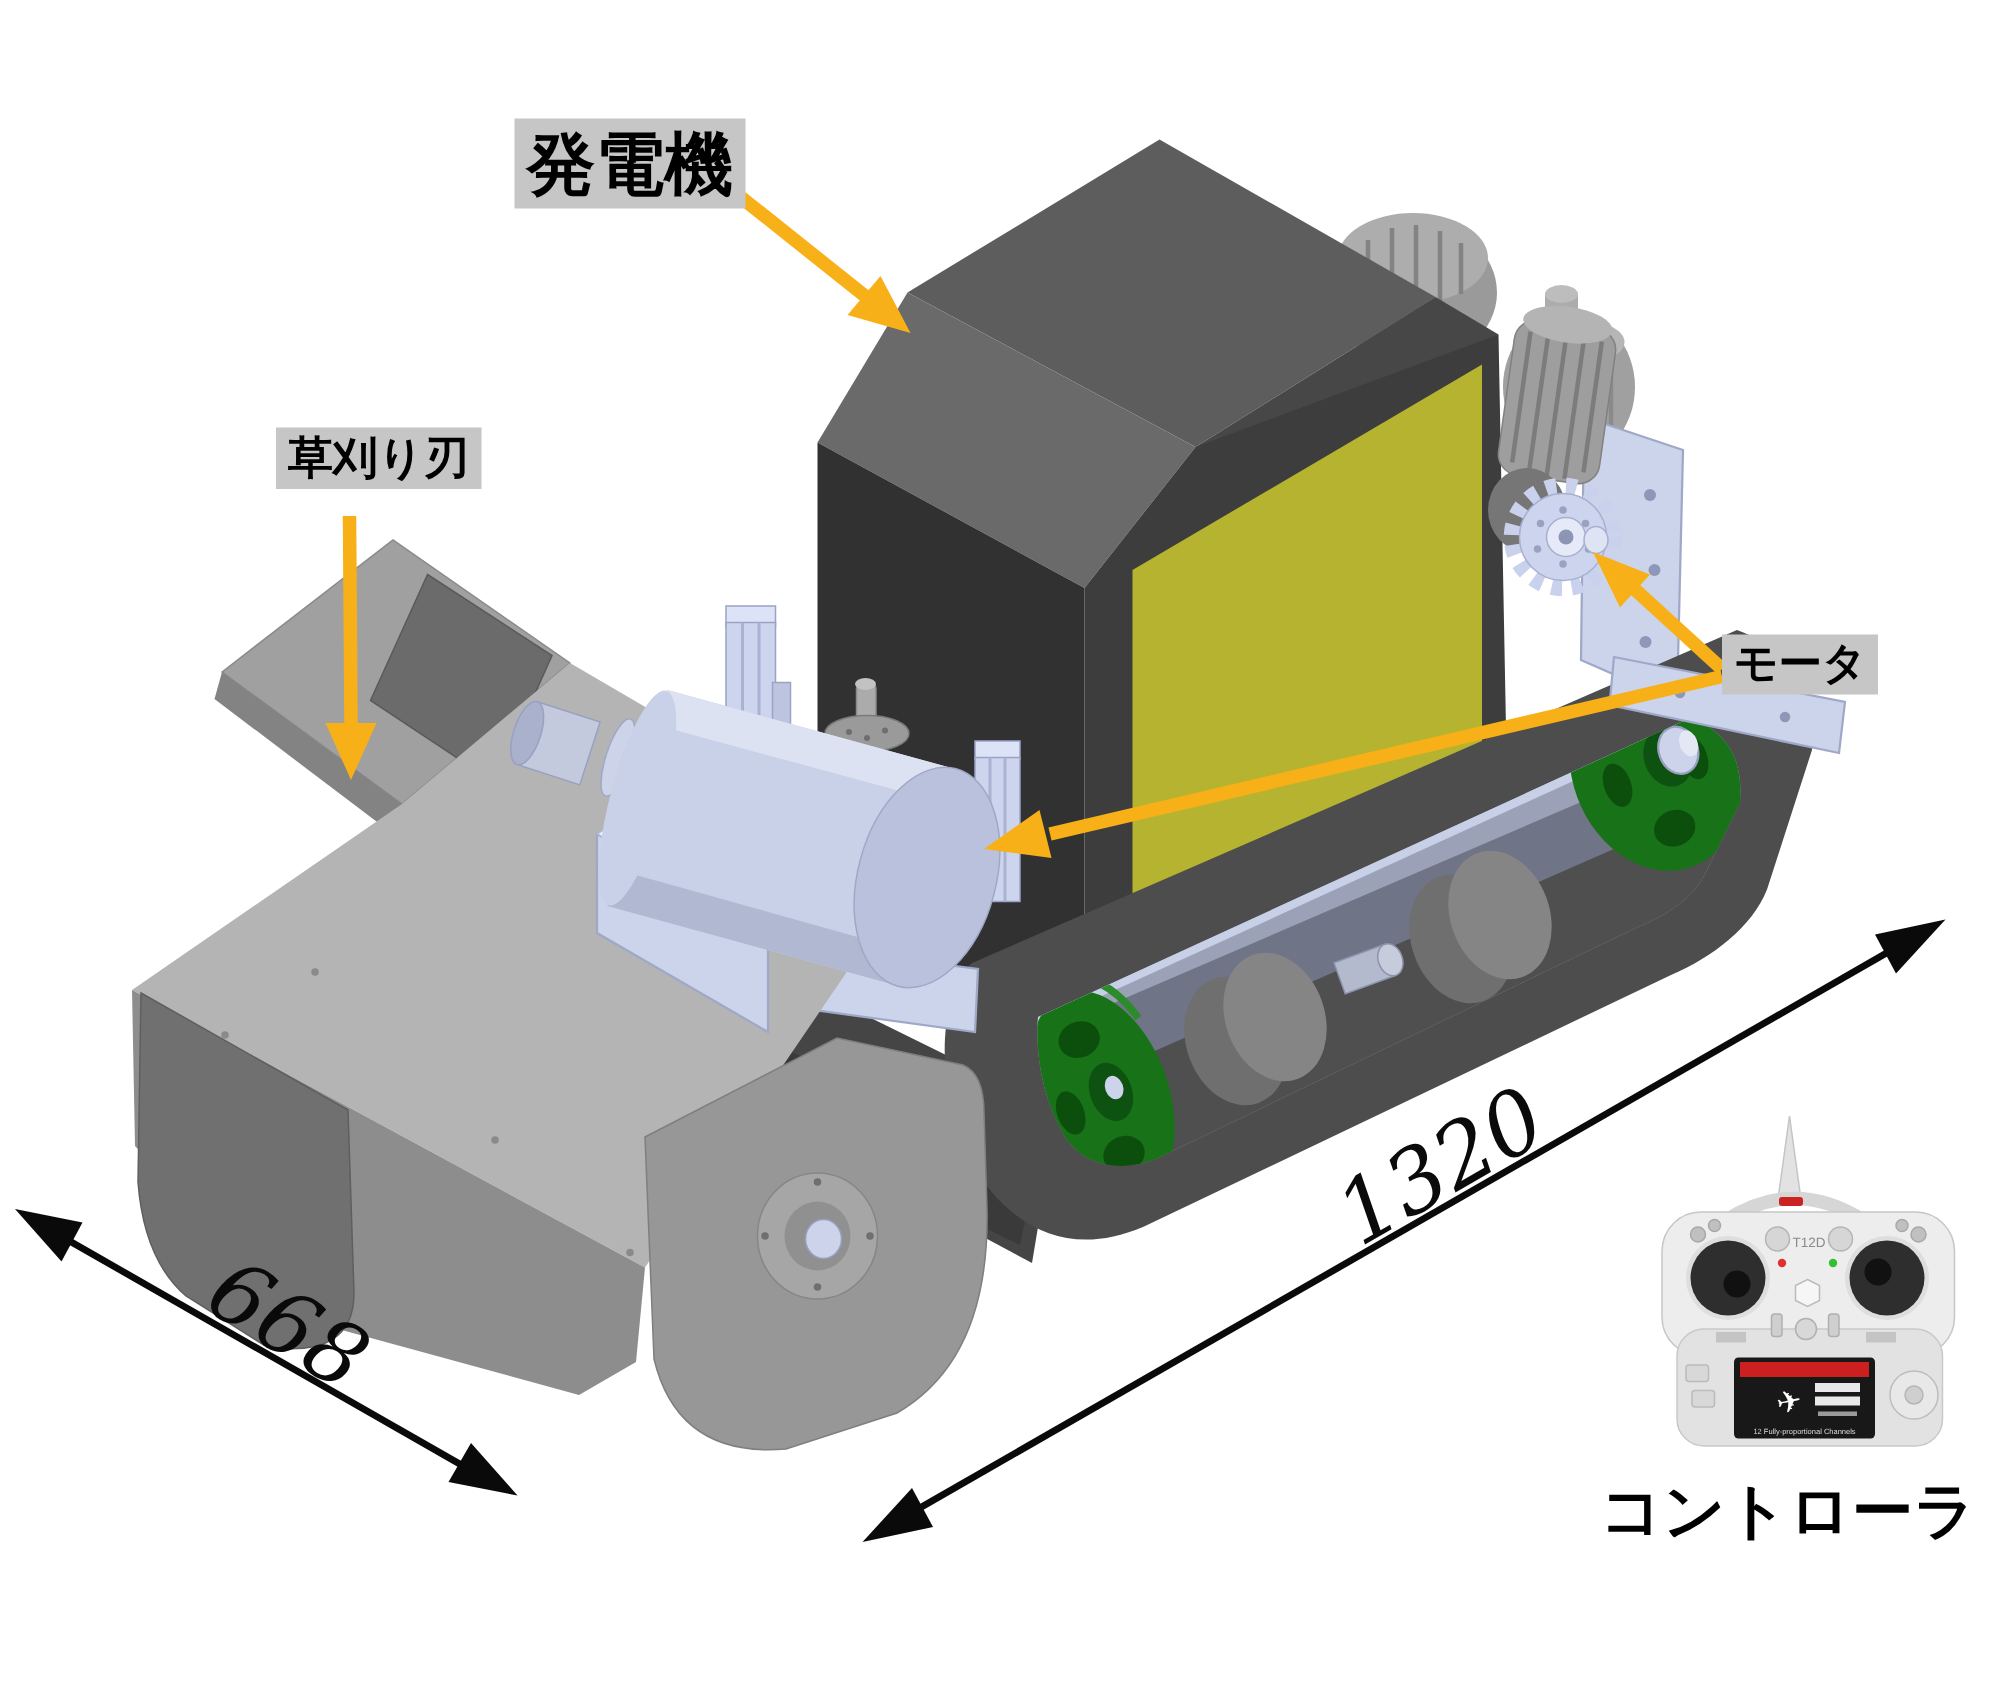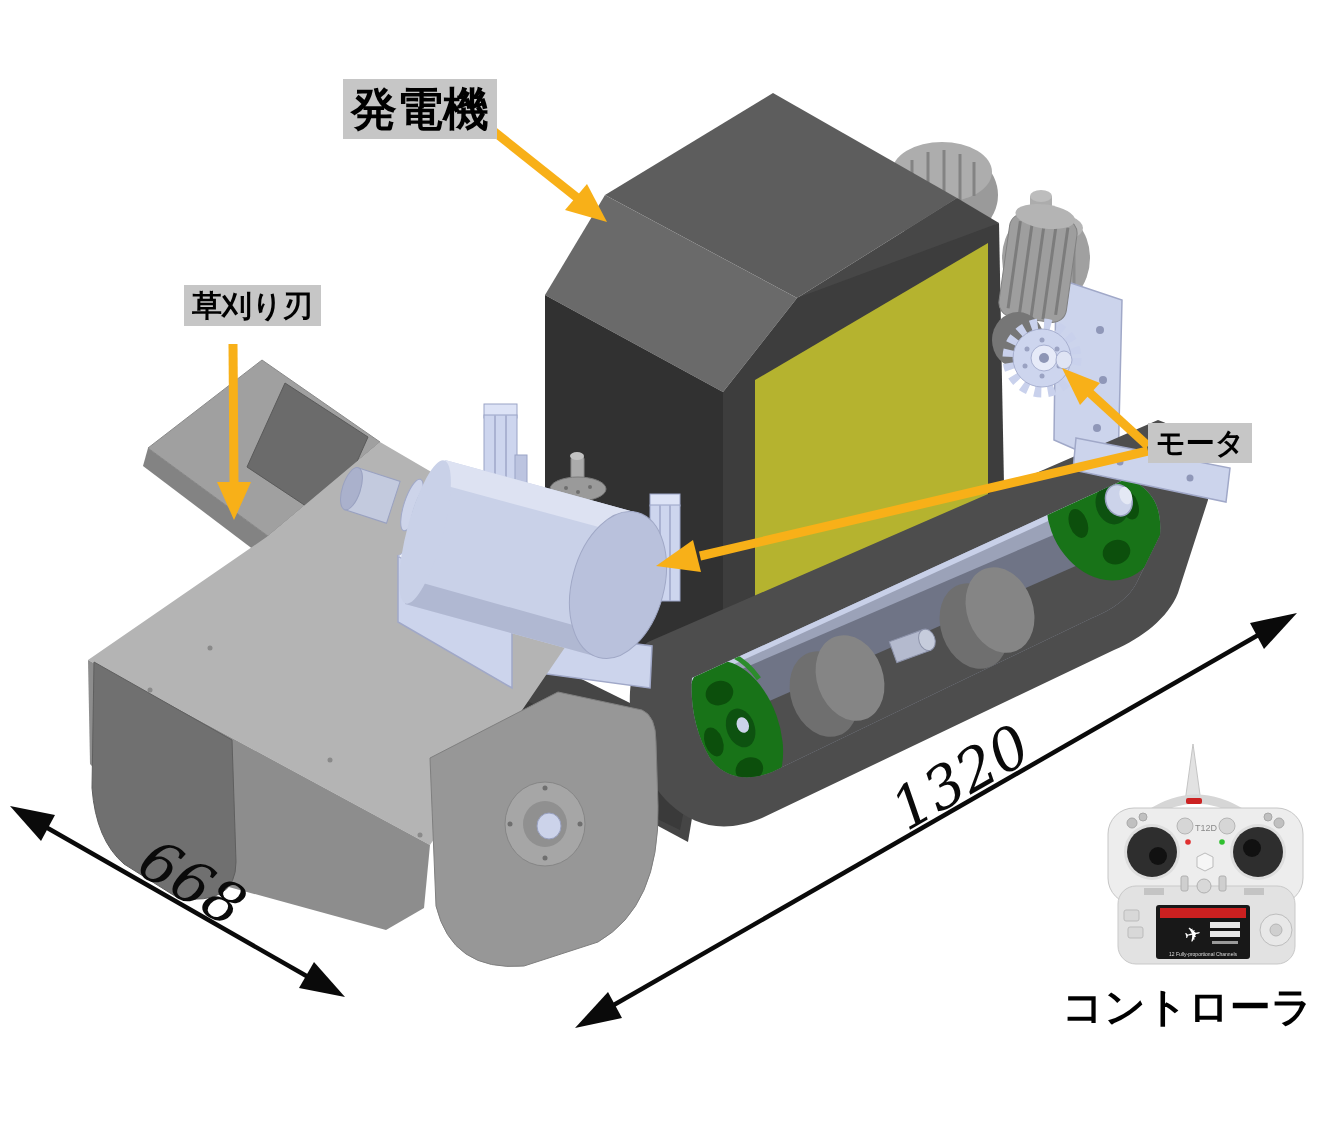--- a/index.html
+++ b/index.html
@@ -5,21 +5,21 @@
   html,body{margin:0;padding:0;background:#fff;}
   #stage{position:relative;width:1333px;height:1132px;background:var(--c-background,#fff);
          font-family:"Liberation Sans", sans-serif;overflow:hidden;}
   #scene{position:absolute;left:0;top:0;}
   .callout{position:absolute;background:var(--c-callout-bg,#c6c6c6);color:var(--c-callout-text,#000);
            font-weight:700;line-height:1.18;padding:3px 8px;white-space:nowrap;
            font-family:"Liberation Sans","DejaVu Sans",sans-serif;}
   #label-generator{left:311px;top:79px;font-size:46px;margin-left:32px;}
   #label-blade{left:136px;top:285px;font-size:30px;margin-left:48px;}
   #label-motor{left:1148px;top:423px;font-size:29px;}
-  #caption-controller{position:absolute;left:1062px;top:980px;width:260px;text-align:left;
+  #caption-controller{position:absolute;left:1062px;top:980px;width:260px;text-align:center;
            font-size:41px;font-weight:700;color:#000;background:transparent;
            font-family:"Liberation Sans","DejaVu Sans",sans-serif;}
   .dim-text{font-family:"DejaVu Serif","Liberation Serif",serif;font-style:italic;
             font-size:58px;fill:var(--c-dimension-black,#0a0a0a);}
   .orange{fill:var(--c-arrow-orange,#F8B018);}
   .orange-line{stroke:var(--c-arrow-orange,#F8B018);stroke-width:9;fill:none;}
   .dim-line{stroke:var(--c-dimension-black,#0a0a0a);stroke-width:4.5;fill:none;}
   .dim-head{fill:var(--c-dimension-black,#0a0a0a);}
   .yellowpanel{fill:var(--c-generator-panel-yellow,#b5b32f);}
   .green{fill:var(--c-wheel-green,#187318);}

